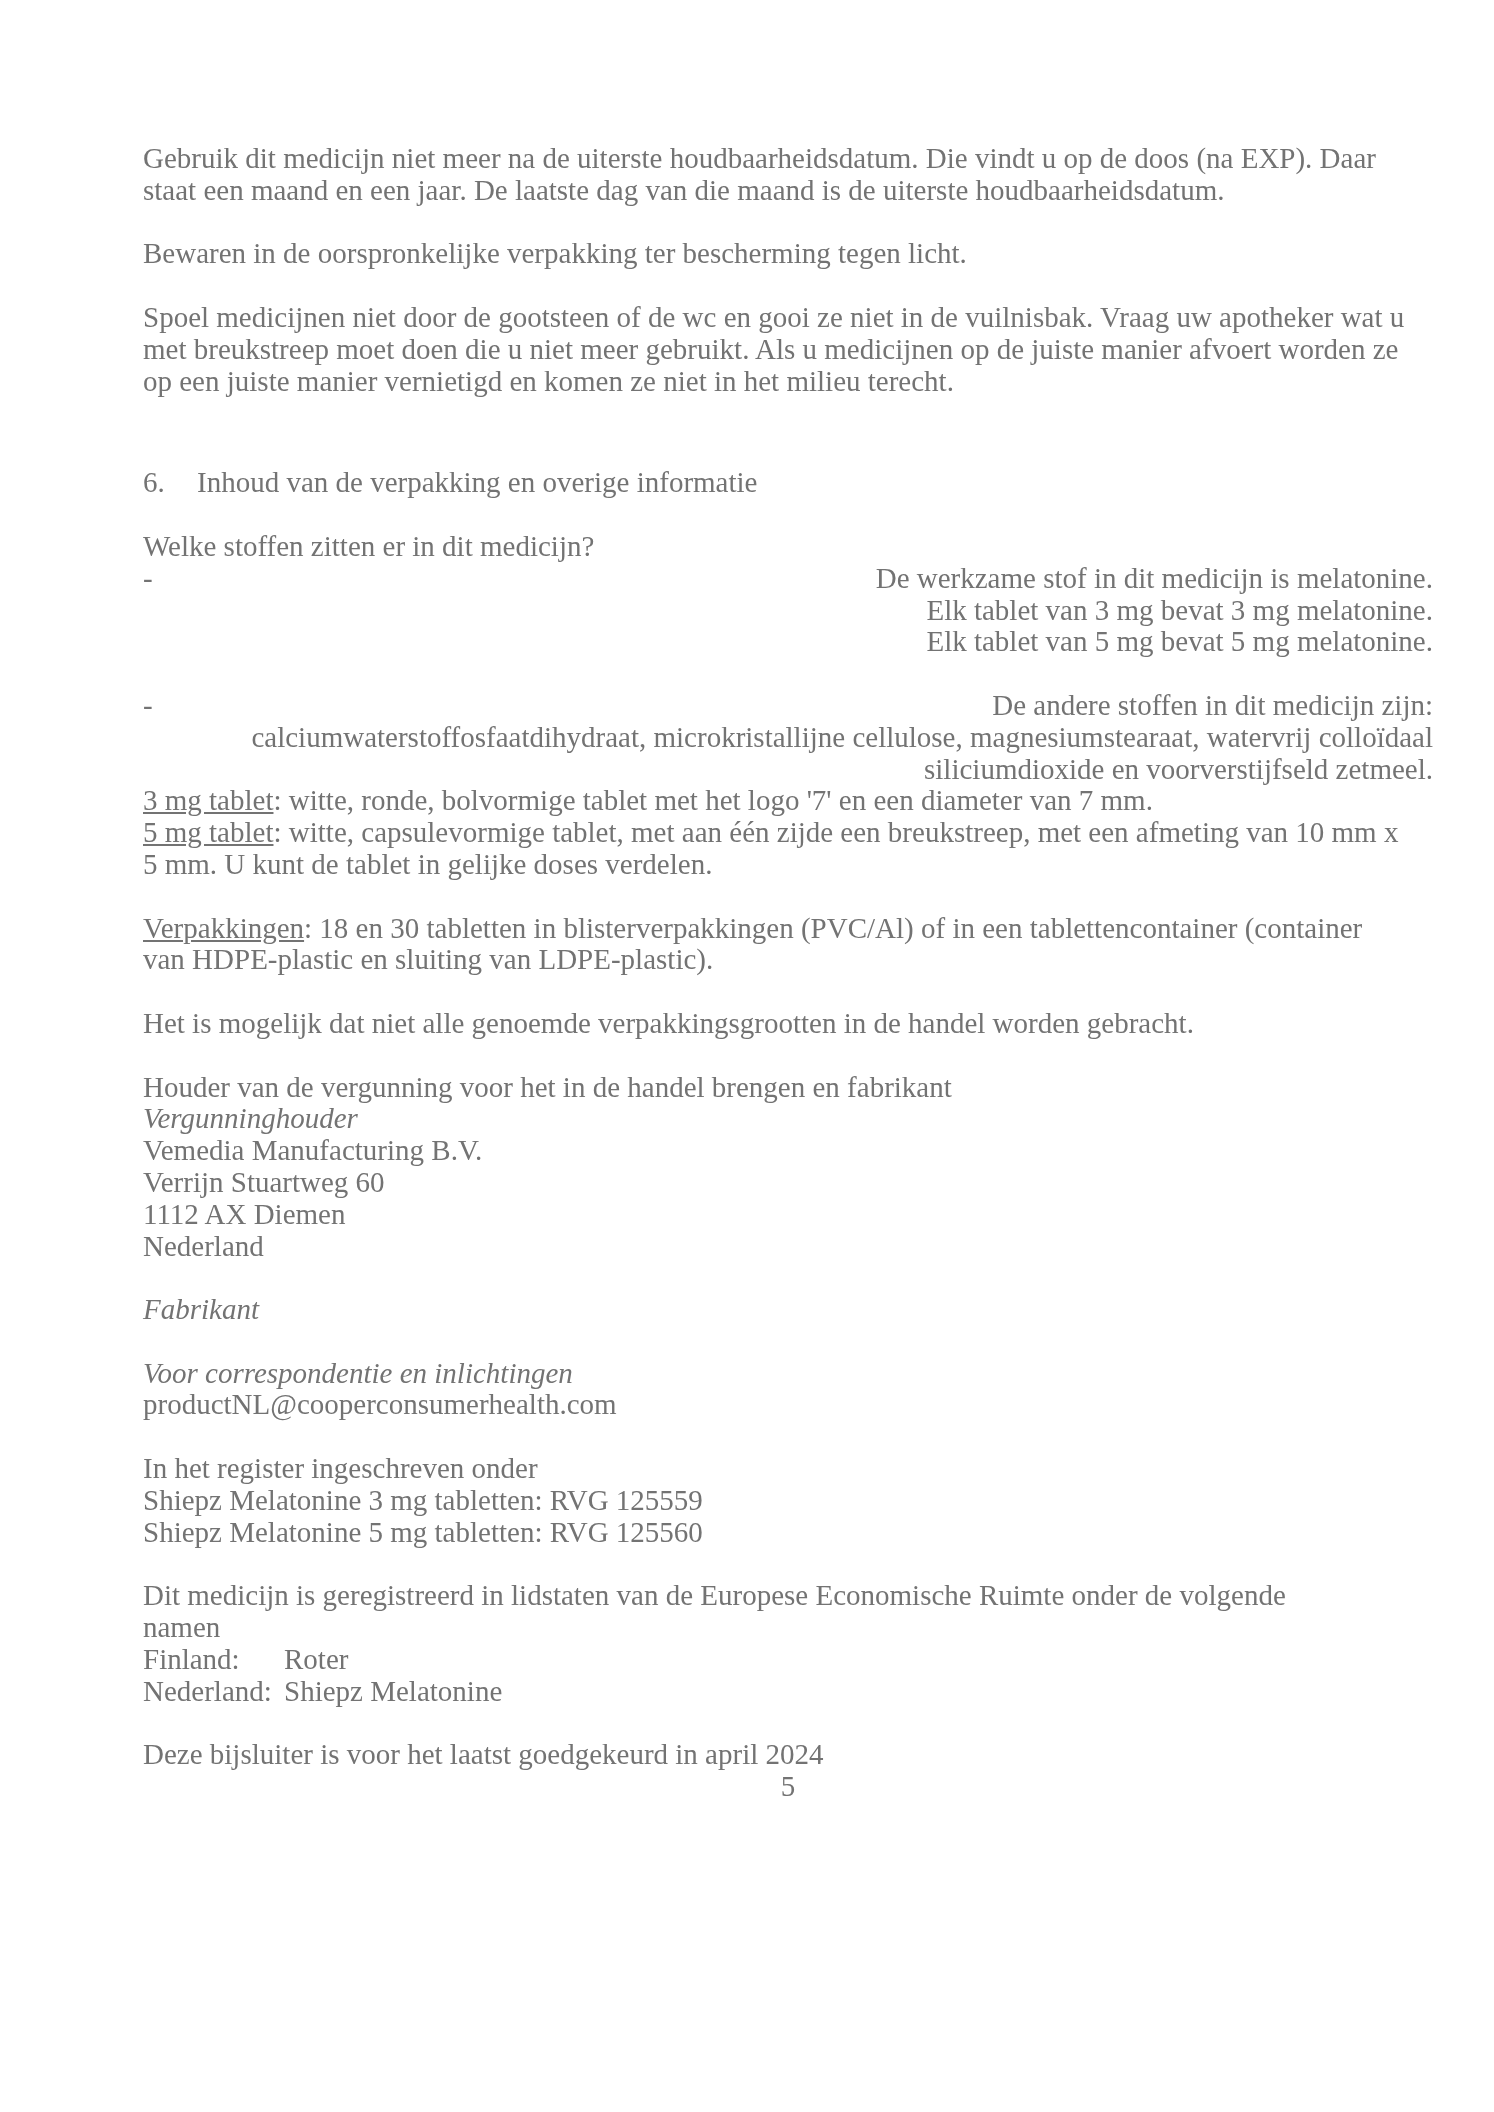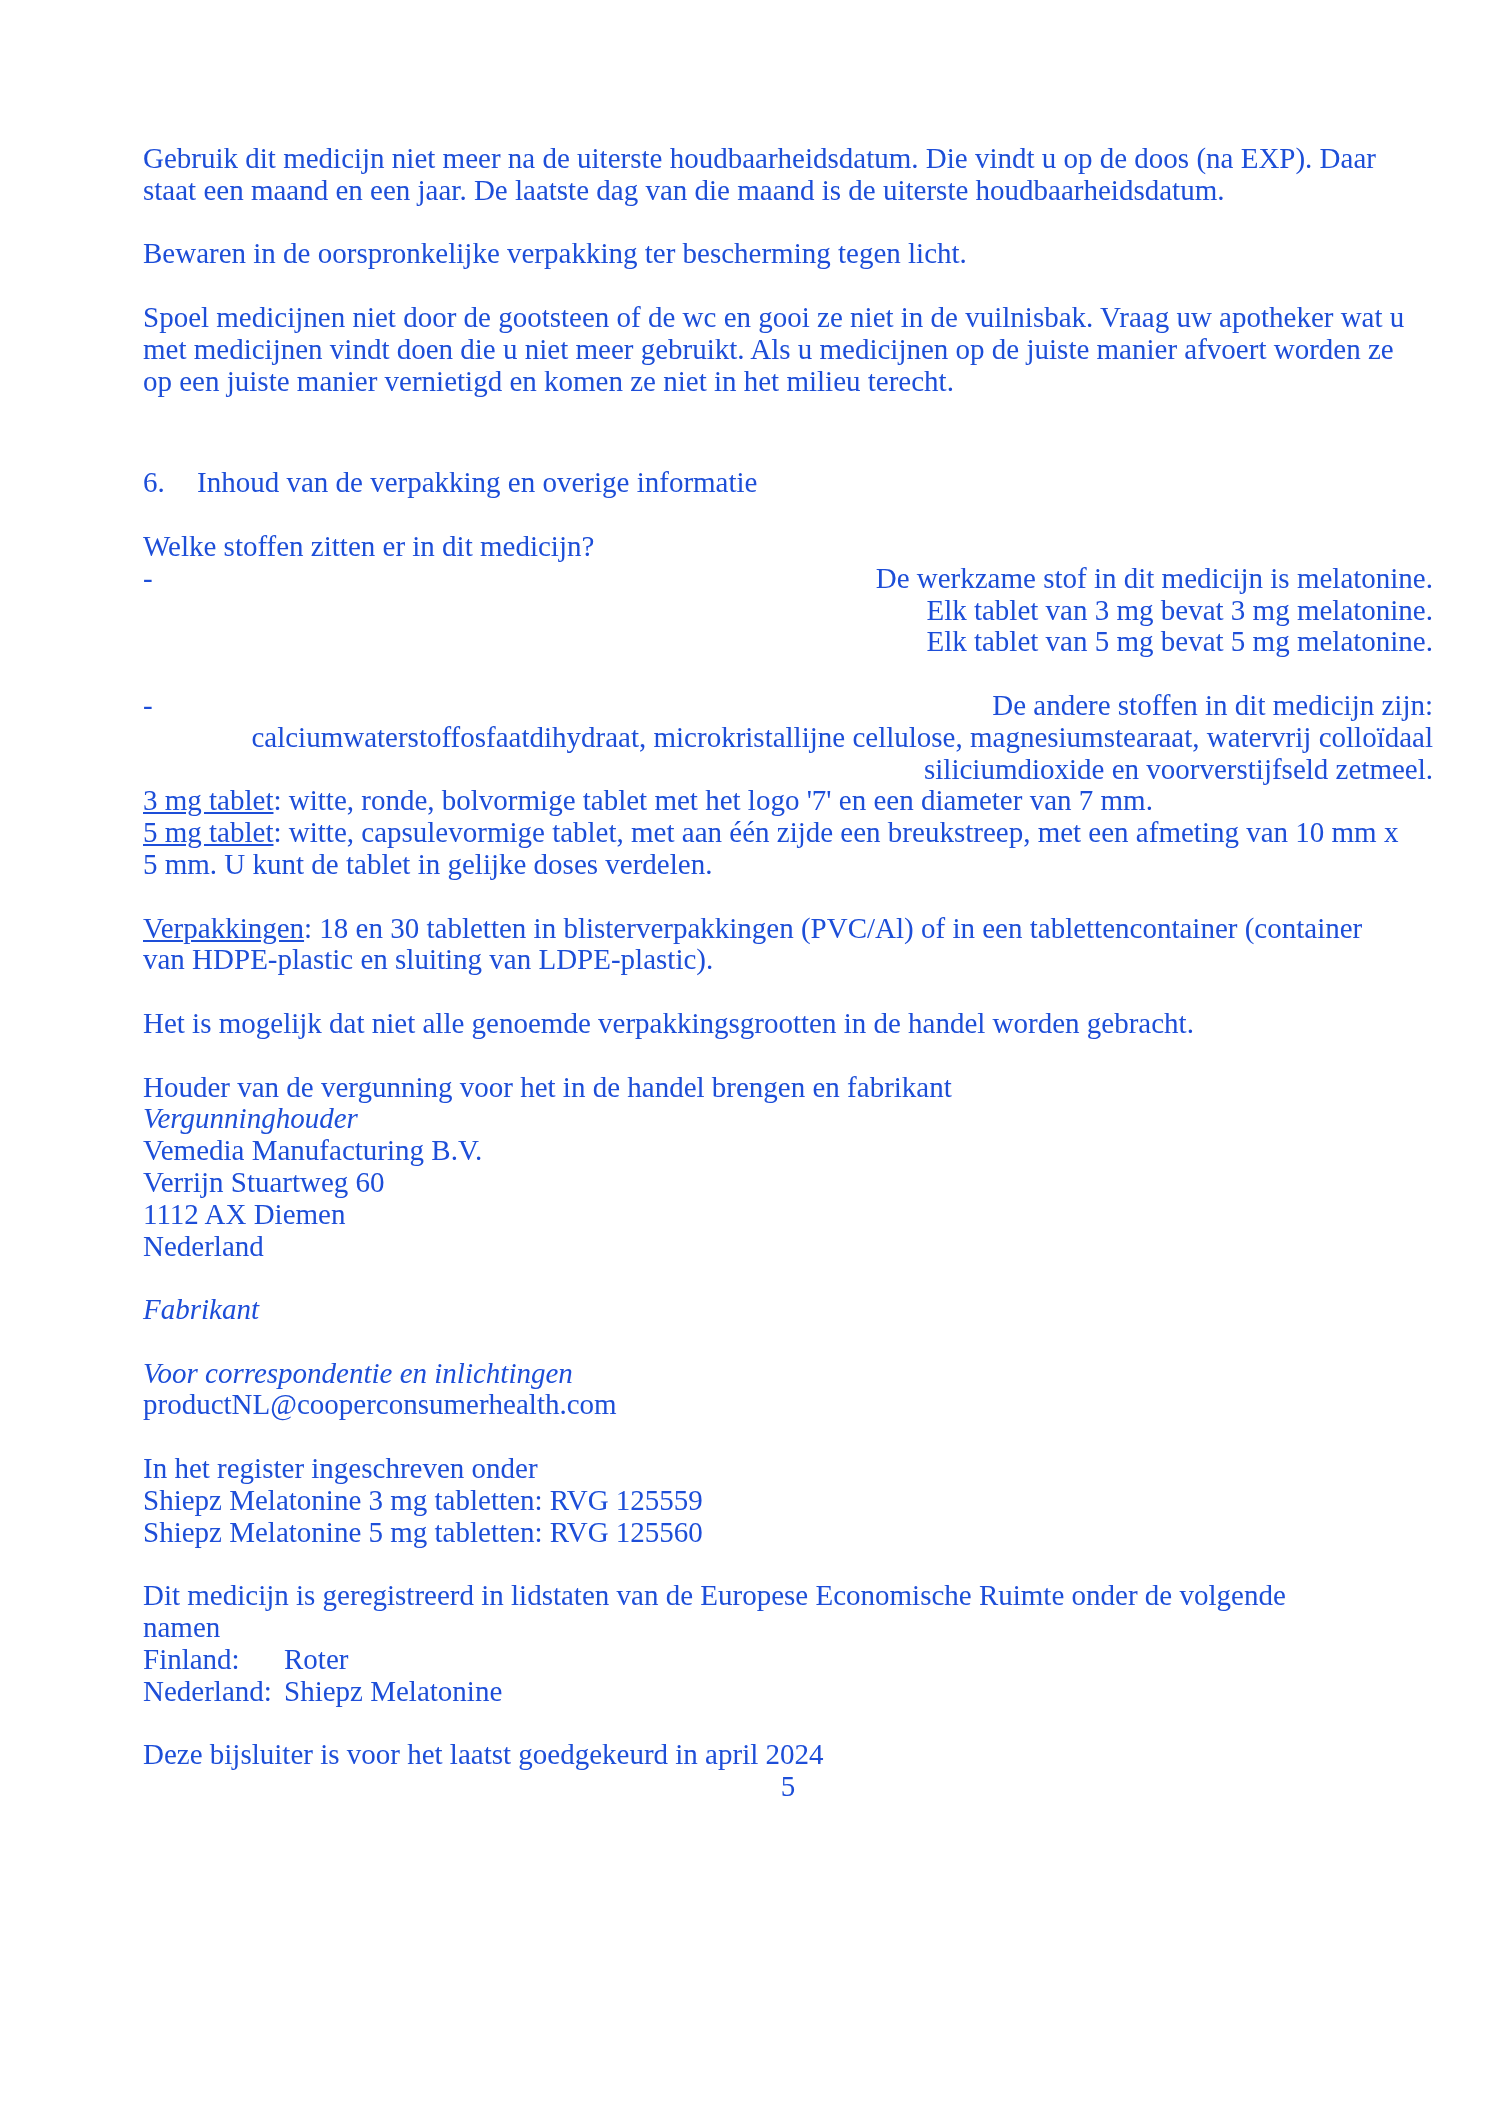--- a/index.html
+++ b/index.html
@@ -10,21 +10,21 @@
   .page {
     position: relative;
     width: 1494px;
     height: 2112px;
     margin: 0 auto;
     background: #ffffff;
     overflow: hidden;
     font-family: "Liberation Serif", "DejaVu Serif", serif;
     font-size: 29px;
     line-height: 31.8px;
-    color: #1d4ed8;
+    color: #737373;
   }
   .content {
     position: absolute;
     left: 143px;
     top: 143px;
     width: 1290px;
   }
   .content p, .content h2, .content h3, .content div {
     margin: 0;
     padding: 0;
@@ -57,21 +57,21 @@
 
 <div class="page">
   <div class="content">
 
     <p class="para">Gebruik dit medicijn niet meer na de uiterste houdbaarheidsdatum. Die vindt u op de doos (na EXP). Daar
 staat een maand en een jaar. De laatste dag van die maand is de uiterste houdbaarheidsdatum.</p>
 
     <p class="para blank">Bewaren in de oorspronkelijke verpakking ter bescherming tegen licht.</p>
 
     <p class="para blank">Spoel medicijnen niet door de gootsteen of de wc en gooi ze niet in de vuilnisbak. Vraag uw apotheker wat u
-met medicijnen vindt doen die u niet meer gebruikt. Als u medicijnen op de juiste manier afvoert worden ze
+met breukstreep moet doen die u niet meer gebruikt. Als u medicijnen op de juiste manier afvoert worden ze
 op een juiste manier vernietigd en komen ze niet in het milieu terecht.</p>
 
     <h2 class="numbered blank2">
       <span class="num">6.</span>
       <span>Inhoud van de verpakking en overige informatie</span>
     </h2>
 
     <h3 class="b blank">Welke stoffen zitten er in dit medicijn?</h3>
 
     <div class="hang">

